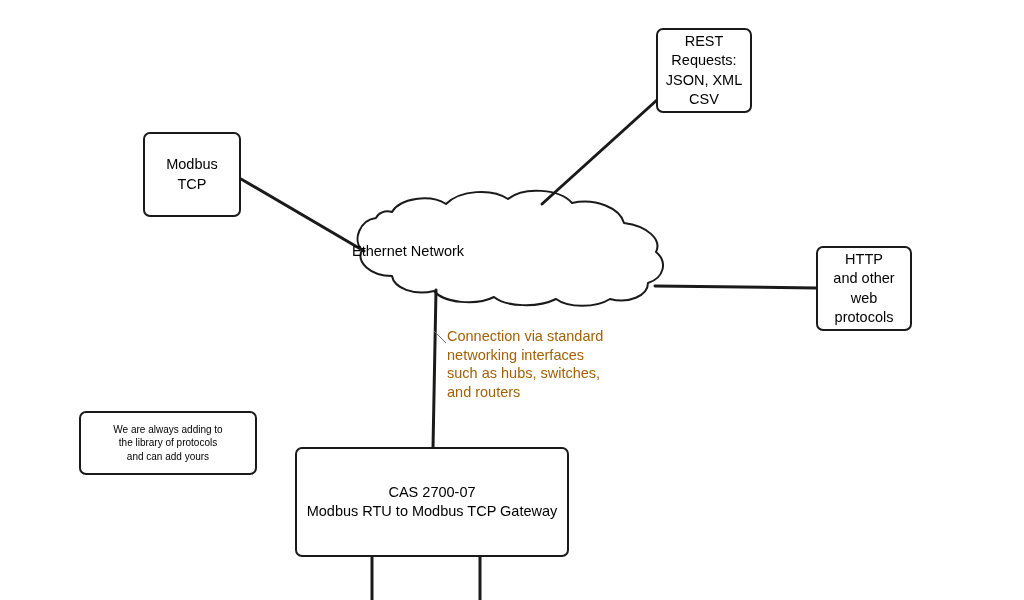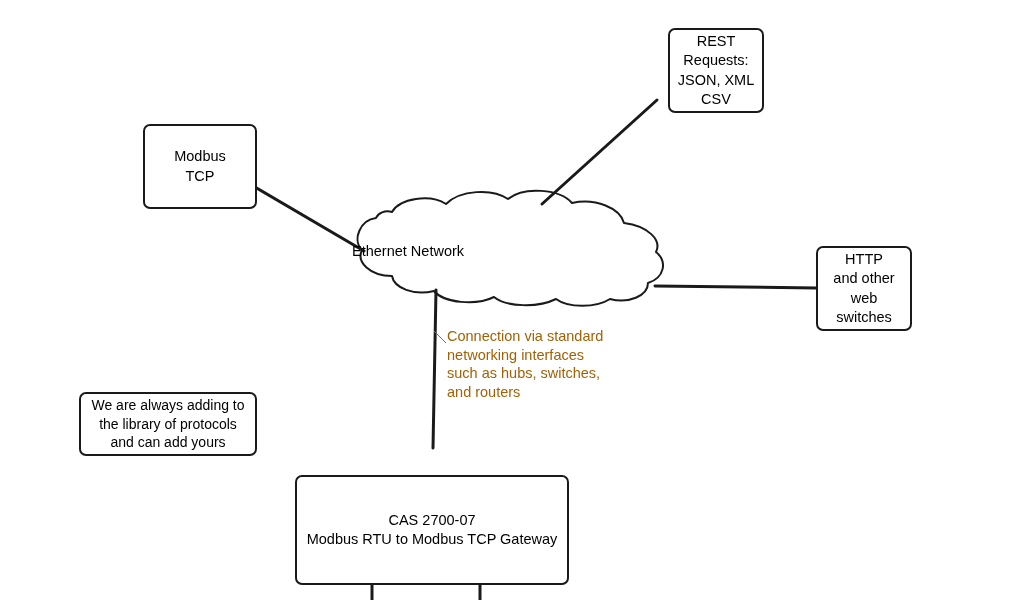--- a/index.html
+++ b/index.html
@@ -42,25 +42,25 @@
     font-size: 14.5px;
     color: #000000;
     white-space: pre-line;
   }
   .node-text {
     display: block;
     white-space: pre-line;
   }
 
   
-  #node-modbus-tcp   { left: 143px; top: 124px; width: 114px;  height: 85px; }
-  #node-rest         { left: 656px; top: 28px;  width: 96px;  height: 85px; margin-left: 12px; }
+  #node-modbus-tcp   { left: 143px; top: 132px; width: 98px;  height: 85px; }
+  #node-rest         { left: 656px; top: 28px;  width: 96px;  height: 85px; }
   #node-http         { left: 816px; top: 246px; width: 96px;  height: 85px; }
-  #node-library-note { left: 79px;  top: 392px; width: 178px; height: 64px; font-size: 14px; }
-  #node-gateway      { left: 295px; top: 447px; width: 274px; height: 110px; font-size: 14.5px; margin-top: 28px; }
+  #node-library-note { left: 79px;  top: 411px; width: 178px; height: 64px; font-size: 10px; }
+  #node-gateway      { left: 295px; top: 447px; width: 274px; height: 110px; font-size: 14.5px; }
   #cloud-label {
     position: absolute;
     left: 352px;
     top: 196px;
     width: 316px;
     height: 110px;
     display: flex;
     align-items: center;
     justify-content: flex-start;
     font-size: 14.5px;
@@ -131,21 +131,21 @@
     <span class="node-text">REST
 Requests:
 JSON, XML
 CSV</span>
   </div>
 
   <div class="node" id="node-http">
     <span class="node-text">HTTP
 and other
 web
-switches</span>
+protocols</span>
   </div>
 
   <div class="node" id="node-library-note">
     <span class="node-text">We are always adding to
 the library of protocols
 and can add yours</span>
   </div>
 
   <div class="node" id="node-gateway">
     <span class="node-text">CAS 2700-07

